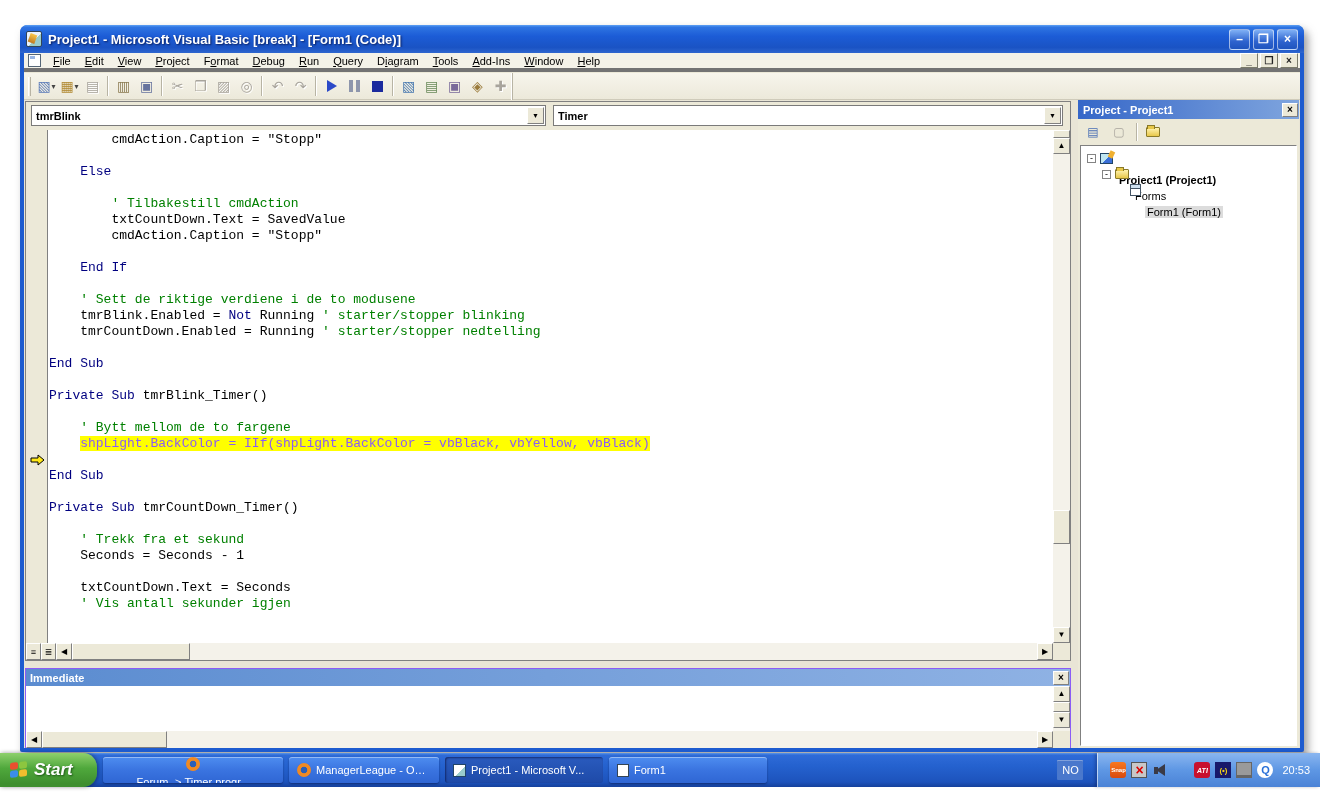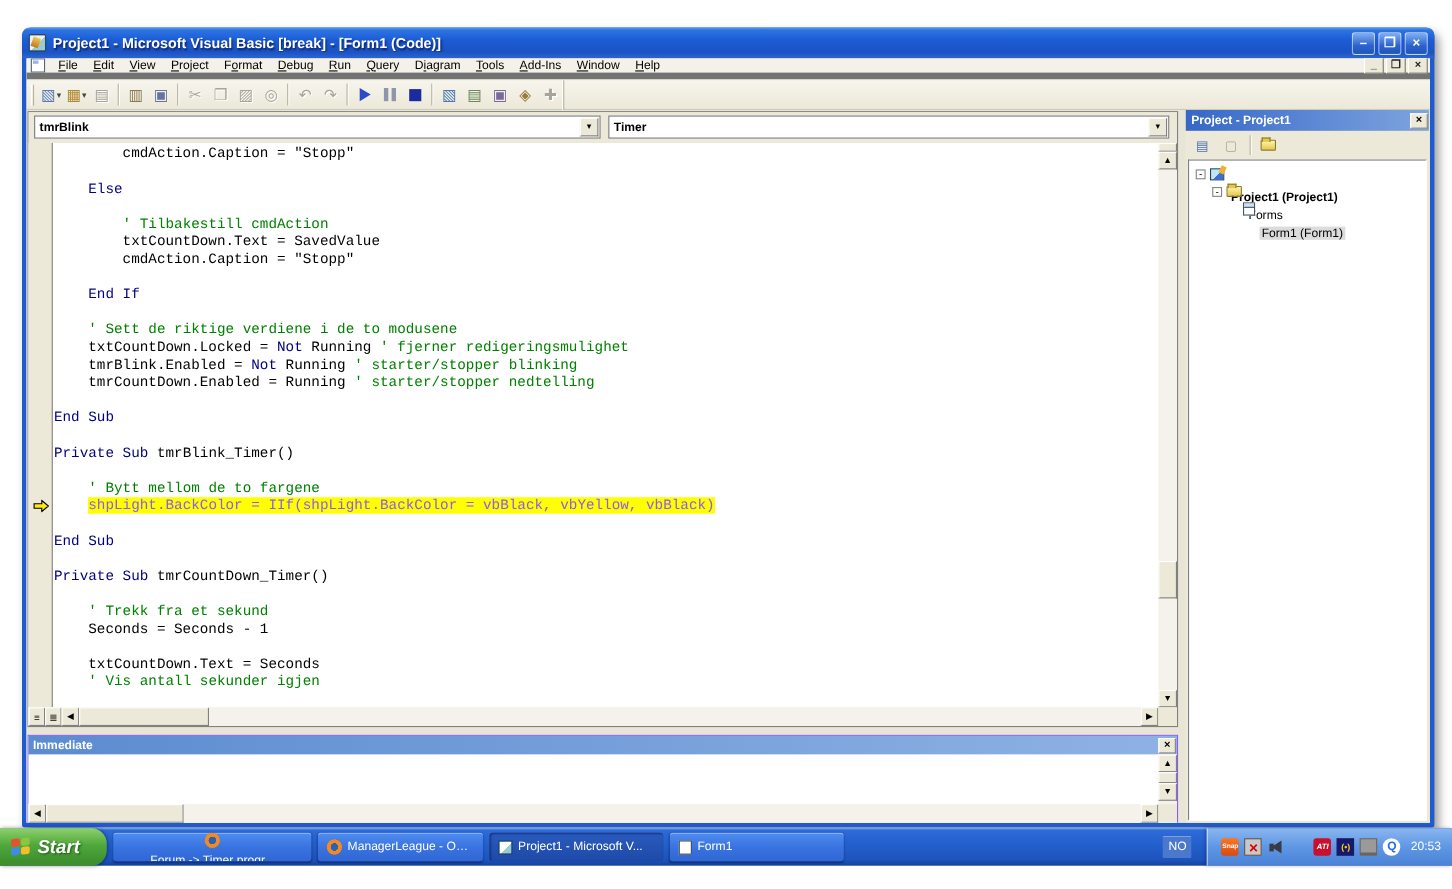--- a/index.html
+++ b/index.html
@@ -20,21 +20,21 @@
     border:1px solid #345;border-radius:2px;}
   .vb-appicon:after{content:'';position:absolute;left:2px;top:2px;width:7px;height:9px;
     background:linear-gradient(180deg,#f7c64a,#c07a22);transform:rotate(20deg);}
   .win-btn{width:21px;height:21px;margin-left:3px;border-radius:3px;color:#fff;font-size:12px;font-weight:bold;
     display:flex;align-items:center;justify-content:center;line-height:1;
     background:linear-gradient(180deg,#7FB0F5,#2E63CE 60%,#1F54BE);border:1px solid rgba(255,255,255,.55);}
   .win-body{position:absolute;left:4px;right:4px;top:28px;bottom:4px;background:#ECE9D8;overflow:hidden;}
 
   
   .menubar{position:absolute;left:0;right:0;top:0;height:19px;background:#F4F2E8;
-    display:flex;align-items:center;font-size:11px;color:#000;border-bottom:6px solid #737373;}
+    display:flex;align-items:center;font-size:11px;color:#000;border-bottom:4px solid #737373;}
   .menubar .doc-icon{width:13px;height:13px;margin:0 5px 0 4px;background:#fff;border:1px solid #567;
     position:relative;}
   .menubar .doc-icon:after{content:'';position:absolute;left:1px;top:1px;right:5px;height:3px;background:#9ab6e4;}
   .menu-item{padding:2px 7px;cursor:default;}
   .menu-item u{text-decoration:underline;}
   .mdi-ctrls{margin-left:auto;display:flex;padding-right:2px;}
   .mdi-btn{width:18px;height:15px;margin-left:2px;background:#ECE9D8;border:1px solid;
     border-color:#fff #7a7a6a #7a7a6a #fff;font-size:10px;font-weight:bold;color:#222;
     display:flex;align-items:center;justify-content:center;line-height:1;}
 
@@ -328,21 +328,20 @@
                 <div class="code-line"></div>
                 <div class="code-line"><span class="seg-n">    </span><span class="seg-k">Else</span></div>
                 <div class="code-line"></div>
                 <div class="code-line"><span class="seg-n">        </span><span class="seg-c">' Tilbakestill cmdAction</span></div>
                 <div class="code-line"><span class="seg-n">        txtCountDown.Text = SavedValue</span></div>
                 <div class="code-line"><span class="seg-n">        cmdAction.Caption = "Stopp"</span></div>
                 <div class="code-line"></div>
                 <div class="code-line"><span class="seg-n">    </span><span class="seg-k">End If</span></div>
                 <div class="code-line"></div>
                 <div class="code-line"><span class="seg-n">    </span><span class="seg-c">' Sett de riktige verdiene i de to modusene</span></div>
-                <div class="code-line"><span class="seg-n">    txtCountDown.Locked = </span><span class="seg-k">Not</span><span class="seg-n"> Running </span><span class="seg-c">' fjerner redigeringsmulighet</span></div>
                 <div class="code-line"><span class="seg-n">    tmrBlink.Enabled = </span><span class="seg-k">Not</span><span class="seg-n"> Running </span><span class="seg-c">' starter/stopper blinking</span></div>
                 <div class="code-line"><span class="seg-n">    tmrCountDown.Enabled = Running </span><span class="seg-c">' starter/stopper nedtelling</span></div>
                 <div class="code-line"></div>
                 <div class="code-line"><span class="seg-k">End Sub</span></div>
                 <div class="code-line"></div>
                 <div class="code-line"><span class="seg-k">Private Sub</span><span class="seg-n"> tmrBlink_Timer()</span></div>
                 <div class="code-line"></div>
                 <div class="code-line"><span class="seg-n">    </span><span class="seg-c">' Bytt mellom de to fargene</span></div>
                 <div class="code-line"><span class="seg-n">    </span><span class="seg-h">shpLight.BackColor = IIf(shpLight.BackColor = vbBlack, vbYellow, vbBlack)</span></div>
                 <div class="code-line"></div>

